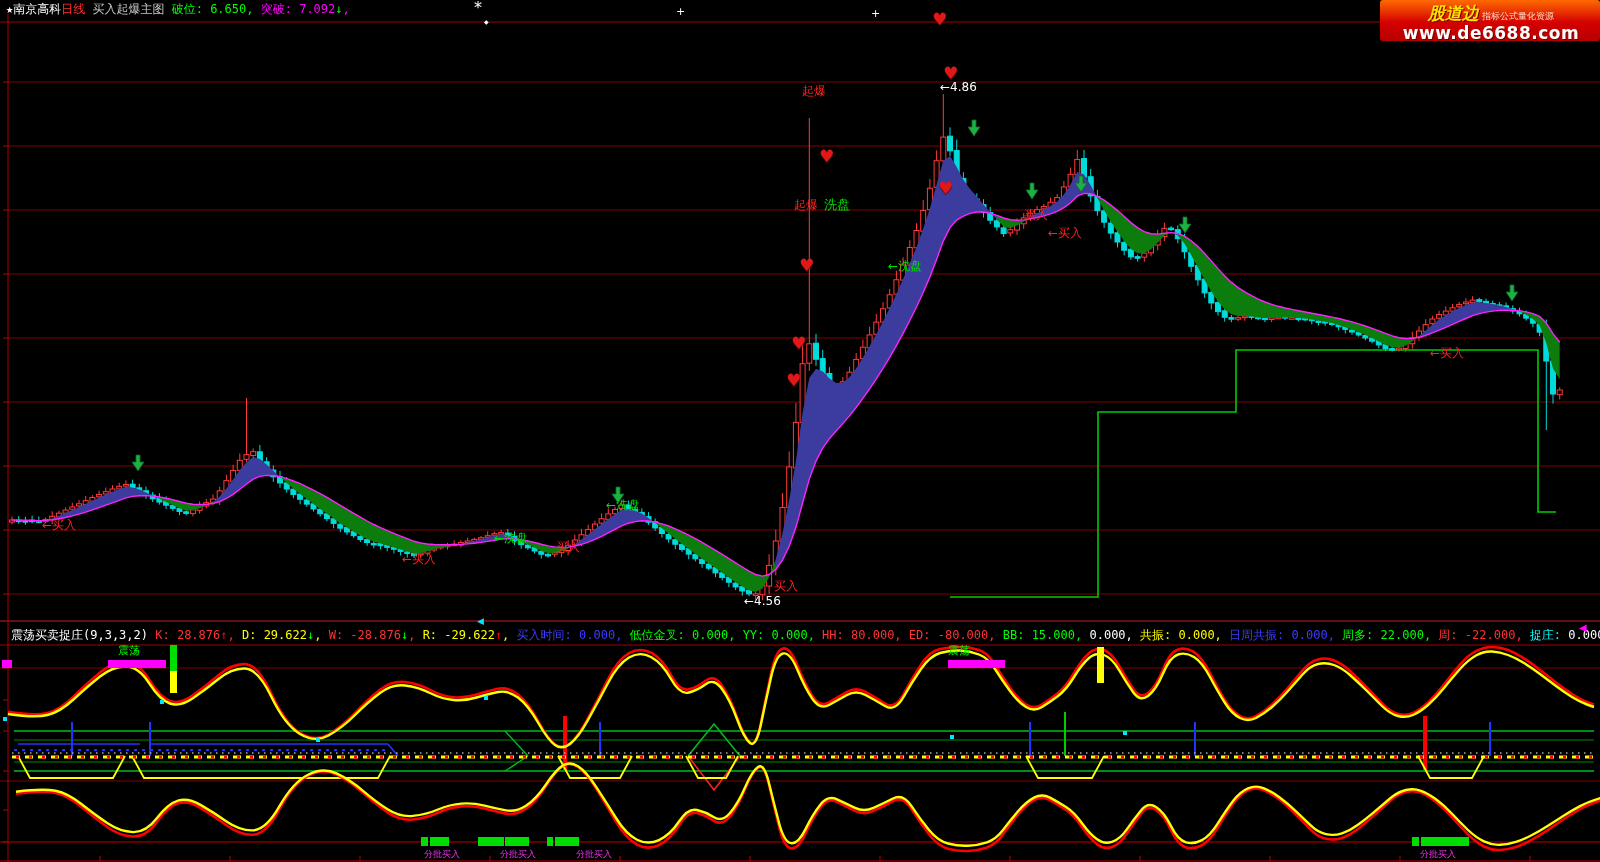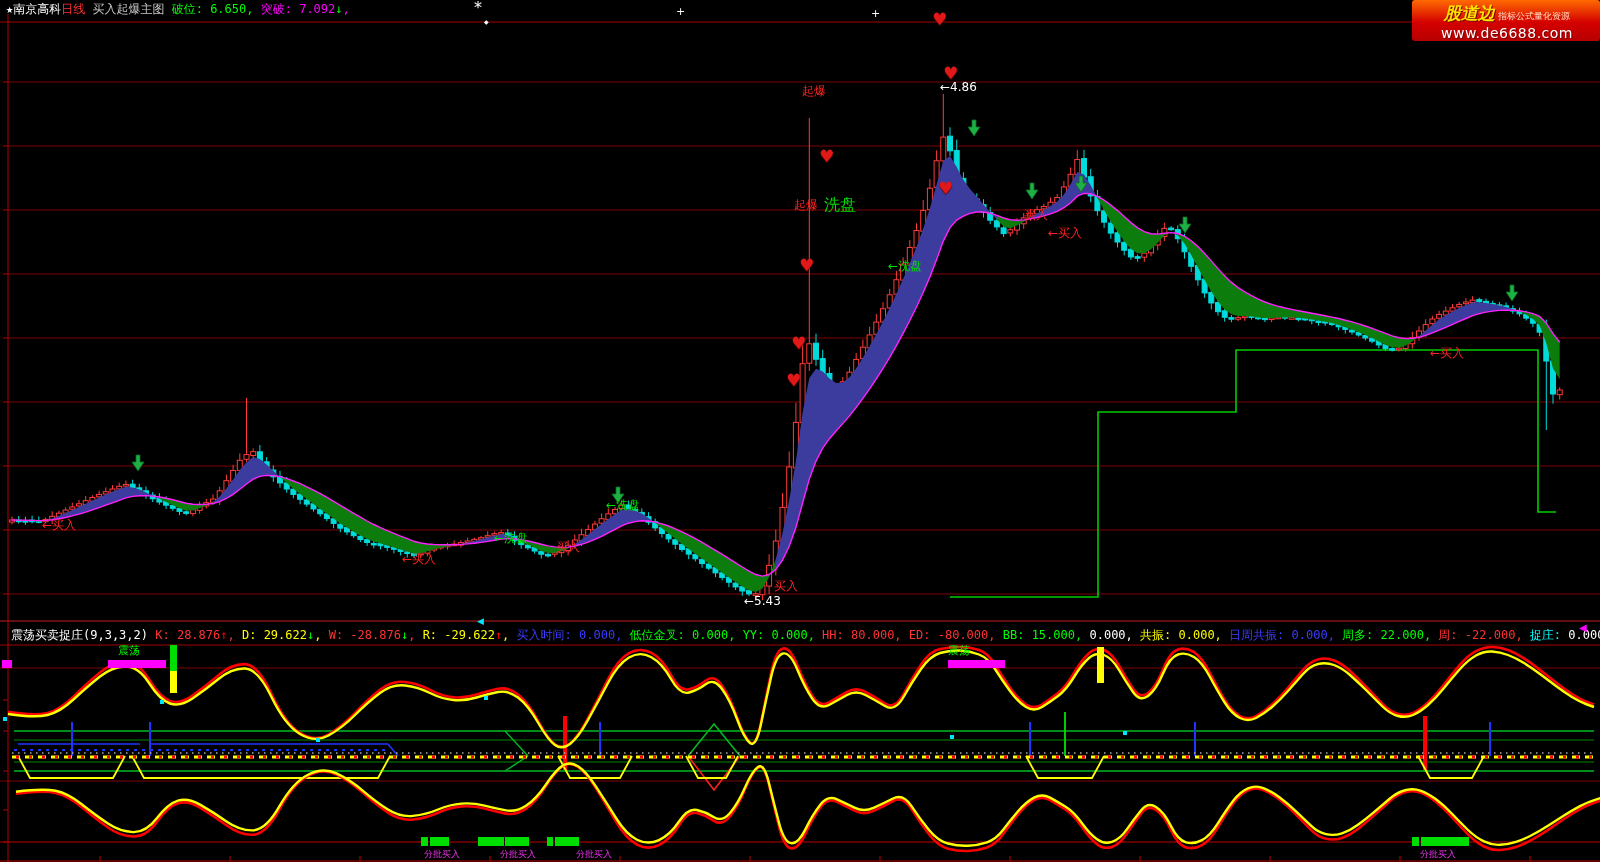--- a/index.html
+++ b/index.html
@@ -3,28 +3,28 @@
 <meta charset="utf-8">
 <style>
   html,body{margin:0;padding:0;background:#000;}
   #stage{position:relative;width:1600px;height:862px;background:#000;overflow:hidden;
          font-family:"DejaVu Sans","Liberation Sans",sans-serif;}
   #chart-svg{position:absolute;left:0;top:0;}
   .hdr{position:absolute;white-space:pre;font-size:12px;line-height:14px;
        font-family:"DejaVu Sans Mono","Liberation Mono",monospace;}
   #main-header{left:6px;top:2px;}
   #ind-header{left:11px;top:628px;}
-  #logo{position:absolute;right:0;top:0;width:188px;height:41px;
+  #logo{position:absolute;right:0;top:0;width:220px;height:41px;
         background:linear-gradient(#ff6a00,#d40000 55%,#b80000);
         border-radius:3px;padding:2px 6px 16px 8px;box-sizing:border-box;text-align:center;}
   #logo .l1{display:flex;align-items:baseline;justify-content:center;gap:3px;}
   #logo .brand{color:#ffe400;font-weight:bold;font-style:italic;font-size:17px;
                text-shadow:1px 1px 0 #7a0000;}
   #logo .tag{color:#ffd9c2;font-size:9px;}
-  #logo .l2{color:#fff;font-weight:normal;font-size:14px;line-height:17px;
+  #logo .l2{color:#fff;font-weight:bold;font-size:17px;line-height:17px;
             text-shadow:1px 1px 0 #7a0000;letter-spacing:.5px;}
   .ann{position:absolute;font-size:12px;line-height:12px;white-space:pre;
        font-family:"DejaVu Sans","Liberation Sans",sans-serif;}
   .heart{position:absolute;color:#e01818;text-shadow:0 1px 1px #5a0000;font-size:17px;line-height:17px;}
 </style>
 </head>
 <body>
 
 <div id="stage">
   <svg id="chart-svg" width="1600" height="862">
@@ -630,23 +630,23 @@
   <div id="logo">
     <div class="l1">
       <span class="brand">股道边</span>
       <span class="tag">指标公式量化资源</span>
     </div>
     <div class="l2">www.de6688.com</div>
   </div>
   <div id="overlay">
       <div class="ann" style="left: 802px; top: 85px; color: rgb(255, 34, 34); font-size: 12px;">起爆</div>
       <div class="ann" style="left: 794px; top: 199px; color: rgb(255, 34, 34); font-size: 12px;">起爆</div>
-      <div class="ann" style="left: 824px; top: 199px; color: rgb(0, 221, 0); font-size: 16px;">洗盘</div>
+      <div class="ann" style="left: 824px; top: 199px; color: rgb(0, 221, 0); font-size: 13px;">洗盘</div>
       <div class="ann" style="left: 940px; top: 81px; color: rgb(255, 255, 255); font-size: 12px;">←4.86</div>
-      <div class="ann" style="left: 744px; top: 595px; color: rgb(255, 255, 255); font-size: 12px;">←5.43</div>
+      <div class="ann" style="left: 744px; top: 595px; color: rgb(255, 255, 255); font-size: 12px;">←4.56</div>
       <div class="ann" style="left: 42px; top: 519px; color: rgb(255, 34, 34); font-size: 12px;">←买入</div>
       <div class="ann" style="left: 402px; top: 553px; color: rgb(255, 34, 34); font-size: 12px;">←买入</div>
       <div class="ann" style="left: 556px; top: 541px; color: rgb(255, 34, 34); font-size: 12px;">买入</div>
       <div class="ann" style="left: 774px; top: 580px; color: rgb(255, 34, 34); font-size: 12px;">买入</div>
       <div class="ann" style="left: 1024px; top: 209px; color: rgb(255, 34, 34); font-size: 12px;">买入</div>
       <div class="ann" style="left: 1048px; top: 227px; color: rgb(255, 34, 34); font-size: 12px;">←买入</div>
       <div class="ann" style="left: 1430px; top: 347px; color: rgb(255, 34, 34); font-size: 12px;">←买入</div>
       <div class="ann" style="left: 494px; top: 532px; color: rgb(0, 221, 0); font-size: 12px;">←洗盘</div>
       <div class="ann" style="left: 606px; top: 499px; color: rgb(0, 221, 0); font-size: 12px;">←洗盘</div>
       <div class="ann" style="left: 888px; top: 260px; color: rgb(0, 221, 0); font-size: 12px;">←洗盘</div>

